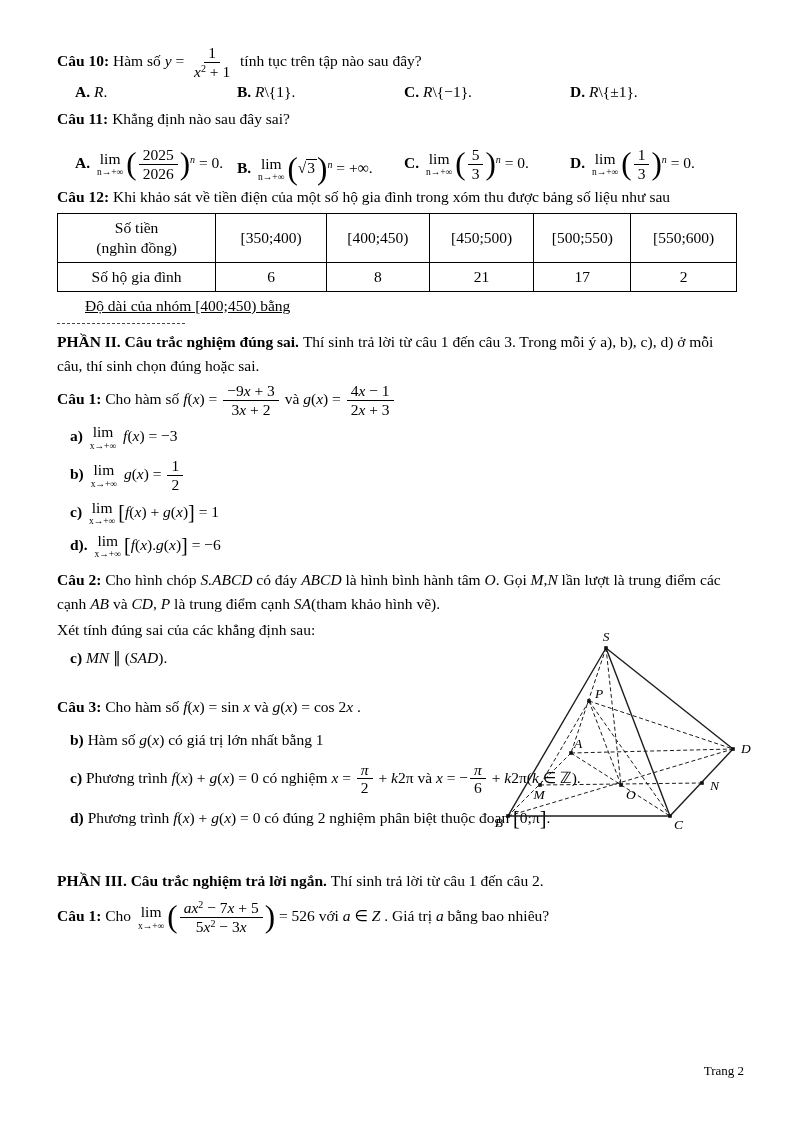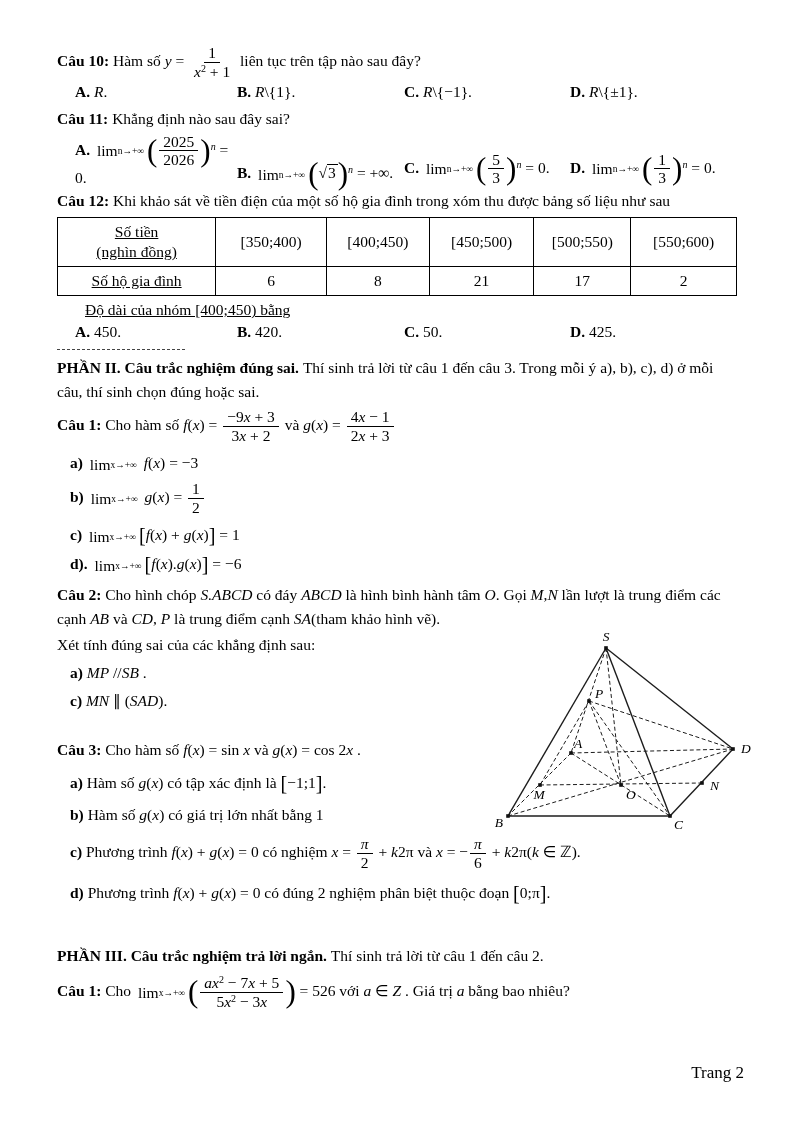--- a/index.html
+++ b/index.html
@@ -12,41 +12,41 @@
   .it{font-style:italic}
   sup{font-size:10px;vertical-align:5px;line-height:0}
   .para{margin:0 0 4px 0;line-height:1.55;}
   .q-title{margin:0 0 2px 0;}
   
   .frac{display:inline-flex;flex-direction:column;align-items:center;vertical-align:middle;
         line-height:1.15;margin:0 2px;text-align:center;}
   .frac .fn{padding:0 4px;border-bottom:1px solid #000;}
   .frac .fd{padding:0 4px;}
   
-  .lim{display:inline-flex;align-items:center;vertical-align:middle;
+  .lim{display:inline-flex;flex-direction:column;align-items:center;vertical-align:middle;
        line-height:1;margin:0 3px;}
   .lim .lw{font-style:normal;}
   .lim .ls{font-size:9.5px;margin-top:2px;}
   
   .bp{font-size:200%;line-height:.8;vertical-align:middle;font-weight:normal;}
   .bp2{font-size:130%;line-height:1;vertical-align:-2px;}
   
   .sqrt{display:inline-flex;align-items:baseline;}
   .sqrt .rv{border-top:1px solid #000;padding:0 2px 0 1px;line-height:1.05;}
   
   .optrow{display:flex;align-items:flex-end;margin:1px 0 6px 18px;}
   .optrow .opt:nth-child(1){width:162px;}
   .optrow .opt:nth-child(2){width:167px;}
   .optrow .opt:nth-child(3){width:166px;}
   .optrow .opt:nth-child(4){flex:1;}
   .optrow.tall{min-height:50px;margin-bottom:2px;}
   
   .q12table{border-collapse:collapse;margin:4px 0 5px 0;}
   .q12table td{border:1px solid #000;text-align:center;padding:2px 4px;line-height:1.3;}
-  .q12table td:nth-child(1){width:150px;text-decoration:underline;}
+  .q12table td:nth-child(1){width:150px;}
   .q12table td:nth-child(2){width:102px;}
   .q12table td:nth-child(3){width:94px;}
   .q12table td:nth-child(4){width:96px;}
   .q12table td:nth-child(5){width:88px;}
   .q12table td:nth-child(6){width:97px;}
   .q12table tr:first-child td{height:44px;}
   .q12table tr:last-child td{height:24px;}
   .subtitle{margin:2px 0 4px 28px;text-decoration:underline;}
   .dashsep{width:128px;border-top:1.5px dashed #444;margin:8px 0 4px 0;}
   .items{margin-left:13px;}
@@ -56,31 +56,31 @@
   .c3head{margin-top:26px;}
   .c3items .item{margin:9px 0;}
   .p3head{margin-top:40px;}
   .p3c1{margin-top:6px;}
   
   .figwrap{position:absolute;left:485px;top:627px;width:268px;height:208px;}
   .edge-solid{stroke:#1c1c1c;stroke-width:1.4;fill:none;}
   .edge-dashed{stroke:#1c1c1c;stroke-width:1;stroke-dasharray:4 2.6;fill:none;}
   .vertex{fill:#111;}
   .vlabel{font-family:"Liberation Serif",serif;font-style:italic;font-size:13.5px;fill:#000;}
-  .footer{position:absolute;top:1063px;right:50px;font-size:17px;}
+  .footer{position:absolute;top:1063px;right:50px;font-size:13px;}
 </style>
 </head>
 <body>
 
 <div class="content">
 
   <div class="para q-title"><span class="b">Câu 10: </span><span>Hàm số </span><span class="it">y</span><span> = </span><span class="frac">
         <span class="fn"><span>1</span></span>
         <span class="fd"><span class="it">x</span><sup>2</sup><span> + 1</span></span>
-      </span><span> liên tục trên tập nào sau đây?</span></div>
+      </span><span> tính tục trên tập nào sau đây?</span></div>
   <div class="optrow">
     <span class="opt"><span class="b">A. </span><span class="it">R</span><span>.</span></span>
     <span class="opt"><span class="b">B. </span><span class="it">R</span><span>\{1}.</span></span>
     <span class="opt"><span class="b">C. </span><span class="it">R</span><span>\{−1}.</span></span>
     <span class="opt"><span class="b">D. </span><span class="it">R</span><span>\{±1}.</span></span>
   </div>
 
   <div class="para q-title"><span class="b">Câu 11: </span><span>Khẳng định nào sau đây sai?</span></div>
   <div class="optrow tall">
     <span class="opt"><span class="b">A. </span><span class="lim">
@@ -131,26 +131,20 @@
         <td>Số hộ gia đình</td>
         <td>6</td>
         <td>8</td>
         <td>21</td>
         <td>17</td>
         <td>2</td>
       </tr>
     </tbody>
   </table>
   <div class="subtitle">Độ dài của nhóm [400;450) bằng</div>
-  <div class="optrow">
-    <span class="opt"><span class="b">A. </span><span>450.</span></span>
-    <span class="opt"><span class="b">B. </span><span>420.</span></span>
-    <span class="opt"><span class="b">C. </span><span>50.</span></span>
-    <span class="opt"><span class="b">D. </span><span>425.</span></span>
-  </div>
 
   <div class="dashsep"></div>
 
   <div class="para sect-head"><span class="b">PHẦN II. Câu trắc nghiệm đúng sai. </span><span>Thí sinh trả lời từ câu 1 đến câu 3. Trong mỗi ý a), b), c), d) ở mỗi câu, thí sinh chọn đúng hoặc sai.</span></div>
 
   <div class="para q-title"><span class="b">Câu 1: </span><span>Cho hàm số </span><span class="it">f</span><span>(</span><span class="it">x</span><span>) = </span><span class="frac">
         <span class="fn"><span>−9</span><span class="it">x</span><span> + 3</span></span>
         <span class="fd"><span>3</span><span class="it">x</span><span> + 2</span></span>
       </span><span> và </span><span class="it">g</span><span>(</span><span class="it">x</span><span>) = </span><span class="frac">
         <span class="fn"><span>4</span><span class="it">x</span><span> − 1</span></span>
@@ -174,27 +168,25 @@
         </span><span class="bp2">[</span><span class="it">f</span><span>(</span><span class="it">x</span><span>) + </span><span class="it">g</span><span>(</span><span class="it">x</span><span>)</span><span class="bp2">]</span><span> = 1</span></div>
     <div class="item itemfx"><span class="b">d). </span><span class="lim">
           <span class="lw">lim</span>
           <span class="ls">x→+∞</span>
         </span><span class="bp2">[</span><span class="it">f</span><span>(</span><span class="it">x</span><span>).</span><span class="it">g</span><span>(</span><span class="it">x</span><span>)</span><span class="bp2">]</span><span> = −6</span></div>
   </div>
 
   <div class="para q-title" style="margin-top:8px"><span class="b">Câu 2: </span><span>Cho hình chóp </span><span class="it">S.ABCD</span><span> có đáy </span><span class="it">ABCD</span><span> là hình bình hành tâm </span><span class="it">O</span><span>. Gọi </span><span class="it">M</span><span>,</span><span class="it">N</span><span> lần lượt là trung điểm các cạnh </span><span class="it">AB</span><span> và </span><span class="it">CD</span><span>, </span><span class="it">P</span><span> là trung điểm cạnh </span><span class="it">SA</span><span>(tham khảo hình vẽ).</span></div>
   <div class="para">Xét tính đúng sai của các khẳng định sau:</div>
   <div class="items">
-    <div class="item"><span class="b">a) </span><span class="it">MP</span><span> //</span><span class="it">SB</span><span> .</span></div>
     <div class="item"><span class="b">c) </span><span class="it">MN</span><span> ∥ </span><span>(</span><span class="it">SAD</span><span>)</span><span>.</span></div>
   </div>
 
   <div class="para q-title c3head"><span class="b">Câu 3: </span><span>Cho hàm số </span><span class="it">f</span><span>(</span><span class="it">x</span><span>) = sin </span><span class="it">x</span><span> và </span><span class="it">g</span><span>(</span><span class="it">x</span><span>) = cos 2</span><span class="it">x</span><span> .</span></div>
   <div class="items c3items">
-    <div class="item"><span class="b">a) </span><span>Hàm số </span><span class="it">g</span><span>(</span><span class="it">x</span><span>)</span><span> có tập xác định là </span><span class="bp2">[</span><span>−1;1</span><span class="bp2">]</span><span>.</span></div>
     <div class="item"><span class="b">b) </span><span>Hàm số  </span><span class="it">g</span><span>(</span><span class="it">x</span><span>)</span><span> có giá trị lớn nhất bằng 1</span></div>
     <div class="item"><span class="b">c) </span><span>Phương trình </span><span class="it">f</span><span>(</span><span class="it">x</span><span>) + </span><span class="it">g</span><span>(</span><span class="it">x</span><span>) = 0 có nghiệm </span><span class="it">x</span><span> = </span><span class="frac">
           <span class="fn"><span class="it">π</span></span>
           <span class="fd"><span>2</span></span>
         </span><span> + </span><span class="it">k</span><span>2π  và </span><span class="it">x</span><span> = −</span><span class="frac">
           <span class="fn"><span class="it">π</span></span>
           <span class="fd"><span>6</span></span>
         </span><span> + </span><span class="it">k</span><span>2π</span><span>(</span><span class="it">k</span><span> ∈ ℤ</span><span>)</span><span>.</span></div>
     <div class="item"><span class="b">d) </span><span>Phương trình  </span><span class="it">f</span><span>(</span><span class="it">x</span><span>) + </span><span class="it">g</span><span>(</span><span class="it">x</span><span>) = 0 có đúng 2 nghiệm phân biệt thuộc đoạn </span><span class="bp2">[</span><span>0;π</span><span class="bp2">]</span><span>.</span></div>
   </div>

